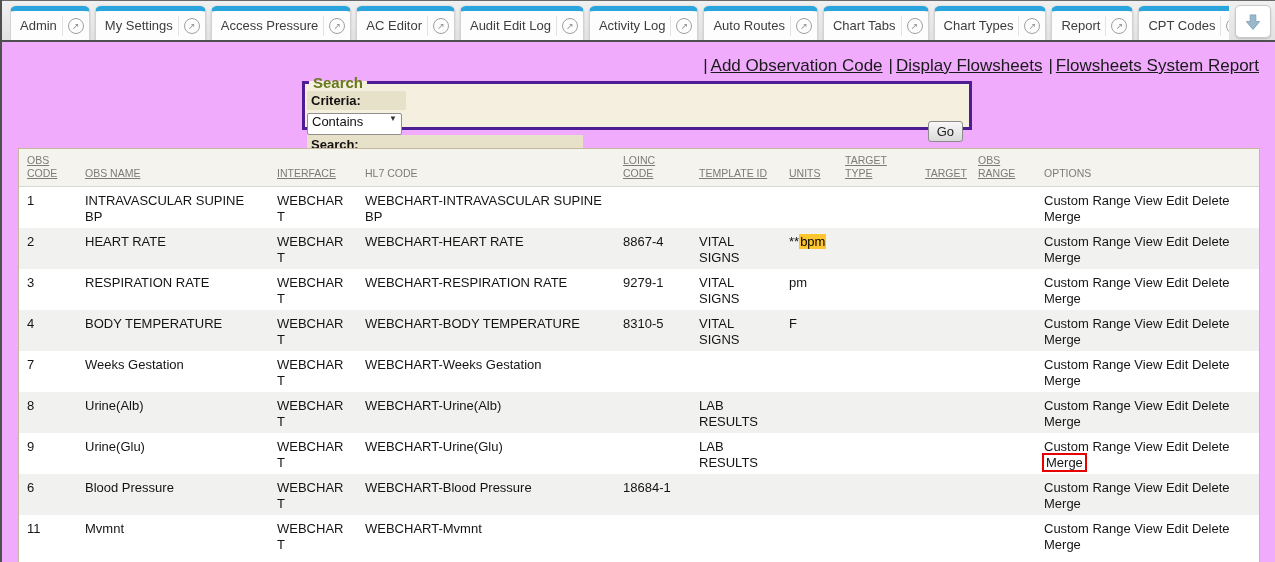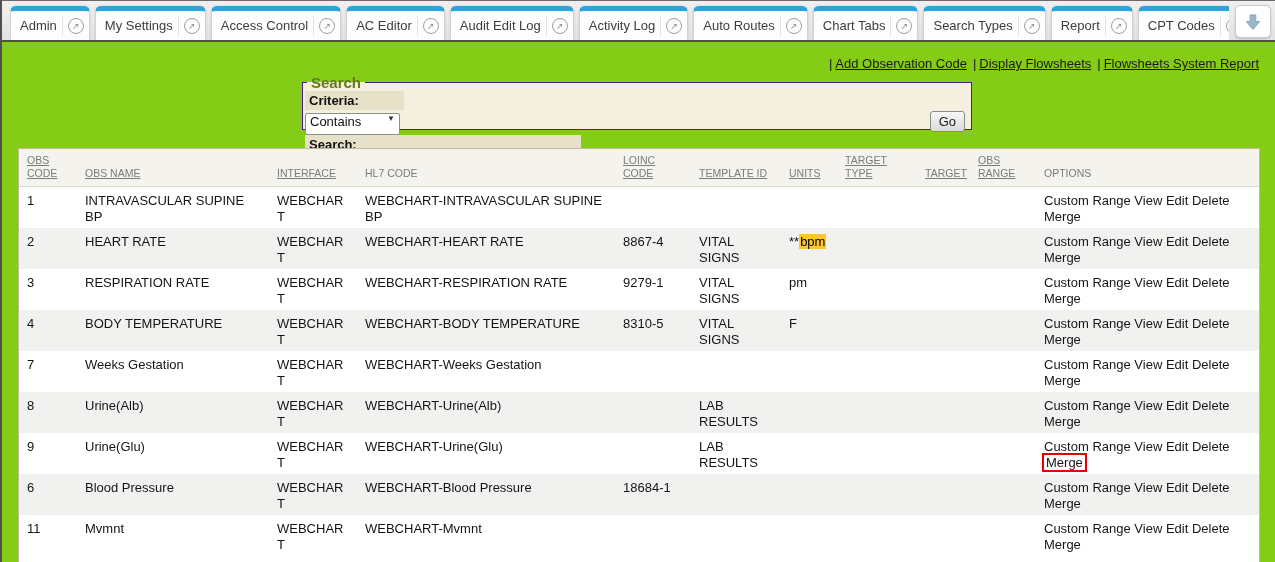--- a/index.html
+++ b/index.html
@@ -1,19 +1,19 @@
 <!DOCTYPE html>
 <html><head>
 <meta charset="utf-8">
 <style>
   * { margin:0; padding:0; box-sizing:border-box; }
   html,body { background:#d8d8d8; }
   .page {
     position:relative; width:1275px; height:562px; overflow:hidden;
-    background:#84cc16; border-left:2px solid #4f4f4f;
+    background:#f0abfc; border-left:2px solid #4f4f4f;
     font-family:"Liberation Sans","DejaVu Sans",sans-serif; color:#141414;
   }
   
   .tabbar {
     position:absolute; top:0; left:0; right:0; height:42px;
     background:linear-gradient(#f0f0f0,#e2e2e2);
     border-top:1px solid #6a6a6a; border-bottom:2px solid #4f4f4f;
     display:flex; align-items:flex-end; padding-left:8px;
   }
   .tabstrip { flex:1 1 auto; display:flex; gap:5px; overflow:hidden; align-items:flex-end; height:38px; }
@@ -30,47 +30,47 @@
     width:16px; height:16px; border:1px solid #a0a0a0; border-radius:50%;
     color:#8f8f8f; font-size:9px; line-height:14px; text-align:center; flex:0 0 auto;
   }
   .tab-scroll {
     flex:0 0 auto; width:36px; height:33px; margin:0 4px 2px 6px;
     background:#fff; border:1px solid #c9c9c9; border-radius:5px;
     display:flex; align-items:center; justify-content:center; cursor:pointer;
     box-shadow:0 1px 2px rgba(0,0,0,.15);
   }
   
-  .toplinks { position:absolute; top:56px; right:16px; font-size:13px; color:#1a1a1a; white-space:nowrap; }
+  .toplinks { position:absolute; top:56px; right:16px; font-size:17px; color:#1a1a1a; white-space:nowrap; }
   .toplinks .sep { margin:0 3px 0 6px; }
   .toplink { color:#1a1a1a; text-decoration:underline; cursor:pointer; }
   
   .search-fs {
     position:absolute; left:300px; top:74px; width:670px; height:56px;
-    border:1px solid #4c1d95; background:#f4efdf; padding:0 2px 2px 2px;
+    border:3px solid #4c1d95; background:#f4efdf; padding:0 2px 2px 2px;
   }
   .search-fs legend { font-size:15px; font-weight:bold; color:#66791d; padding:0 4px; margin-left:2px; }
   .sg { position:relative; display:flex; padding-right:42px;flex-direction:column; }
   .sg-col { display:flex; flex-direction:column; }
   .c1 { width:99px; } .c2 { width:276px; } .c3 { width:134px; } .c4 { width:117px; }
   .sg-label { background:#e8e1ca; font-size:13px; font-weight:bold; color:#111; padding:2px 4px; height:19px; }
   .sg-ctrl { padding:3px 4px 0 0; }
   .select {
     height:22px; background:#fff; border:1px solid #8f8f8f; border-radius:2px;
     display:flex; justify-content:space-between;
     font-size:13px; color:#111; padding:0 4px; cursor:pointer;
   }
   .caret { font-size:8px; color:#333; margin-left:4px; }
   .search-input {
     width:100%; height:24px; border:2px solid #74a7e3; border-radius:2px;
     font-size:13px; padding:0 3px; outline:none; background:#fff;
     font-family:"Liberation Sans","DejaVu Sans",sans-serif;
   }
   .go {
-    position:absolute; right:4px; top:20px; padding:2px 8px; font-size:13px; color:#222;
+    position:absolute; right:4px; top:30px; padding:2px 8px; font-size:13px; color:#222;
     background:linear-gradient(#f8f8f8,#dadada); border:1px solid #8b8b8b; border-radius:3px; cursor:pointer;
     font-family:"Liberation Sans","DejaVu Sans",sans-serif;
   }
   
   .codes-fs {
     position:absolute; left:16px; top:148px; width:1242px; height:432px;
     background:#fff; border:1px solid #c2b99e; padding:0;
   }
   .codes-fs legend { margin-left:2px; padding:0 4px; background:#f0ebdb; white-space:nowrap; }
   .hide-link { font-size:13px; color:#66791d; text-decoration:underline; cursor:pointer; margin-right:6px; }
@@ -107,21 +107,21 @@
           <span class="tab-label">Admin</span>
           <span class="tab-divider"></span>
           <span class="tab-icon">↗</span>
         </div>
         <div class="tab">
           <span class="tab-label">My Settings</span>
           <span class="tab-divider"></span>
           <span class="tab-icon">↗</span>
         </div>
         <div class="tab">
-          <span class="tab-label">Access Control</span>
+          <span class="tab-label">Access Pressure</span>
           <span class="tab-divider"></span>
           <span class="tab-icon">↗</span>
         </div>
         <div class="tab">
           <span class="tab-label">AC Editor</span>
           <span class="tab-divider"></span>
           <span class="tab-icon">↗</span>
         </div>
         <div class="tab">
           <span class="tab-label">Audit Edit Log</span>
@@ -137,21 +137,21 @@
           <span class="tab-label">Auto Routes</span>
           <span class="tab-divider"></span>
           <span class="tab-icon">↗</span>
         </div>
         <div class="tab">
           <span class="tab-label">Chart Tabs</span>
           <span class="tab-divider"></span>
           <span class="tab-icon">↗</span>
         </div>
         <div class="tab">
-          <span class="tab-label">Search Types</span>
+          <span class="tab-label">Chart Types</span>
           <span class="tab-divider"></span>
           <span class="tab-icon">↗</span>
         </div>
         <div class="tab">
           <span class="tab-label">Report</span>
           <span class="tab-divider"></span>
           <span class="tab-icon">↗</span>
         </div>
         <div class="tab">
           <span class="tab-label">CPT Codes</span>

